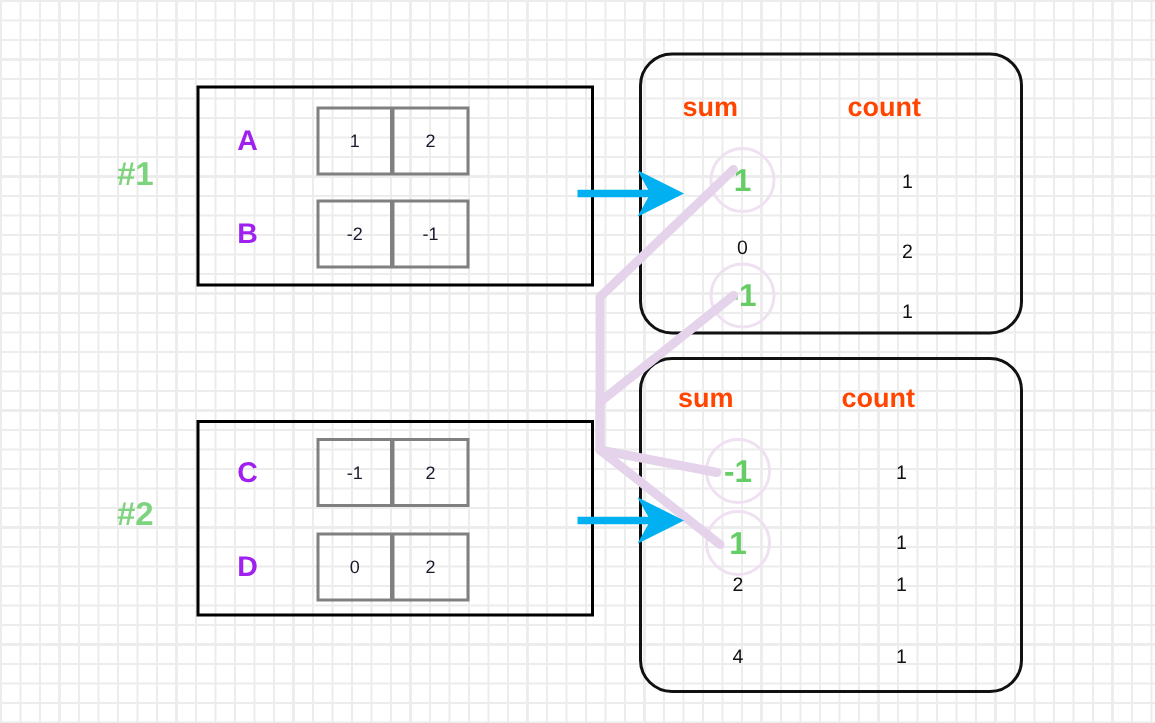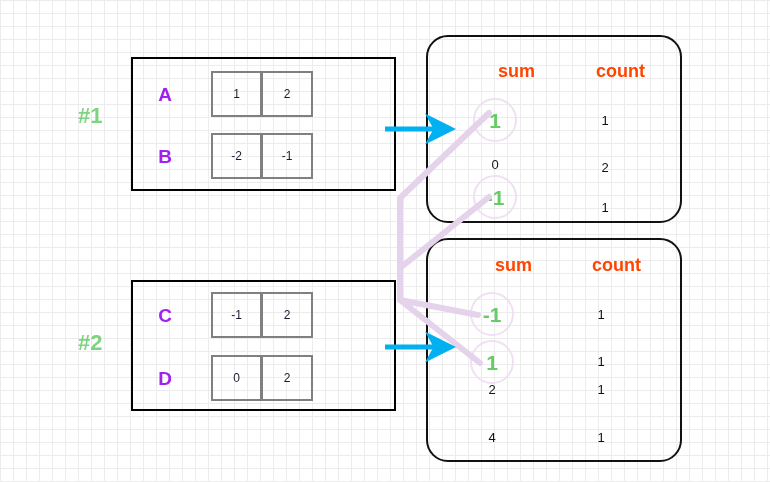--- a/index.html
+++ b/index.html
@@ -76,21 +76,21 @@
     border:2px solid #111111;
     border-radius:22px;
     box-sizing:border-box;
     background:transparent;
   }
   .hdr{
     position:absolute;
     color:#ff4500;
     font-size:18px;
     font-weight:bold;
-    text-align:right;
+    text-align:left;
     width:80px;
     line-height:1;
   }
   .val{
     position:absolute;
     font-size:13px;
     color:#111111;
     text-align:center;
     width:60px;
     line-height:1;

